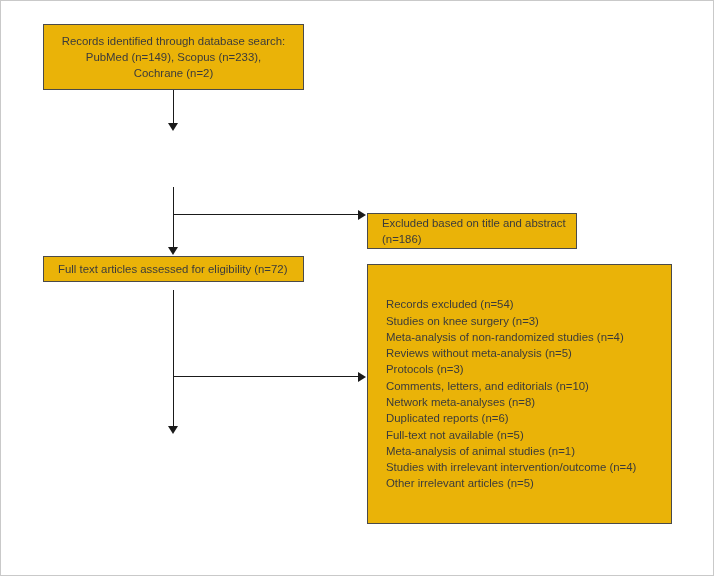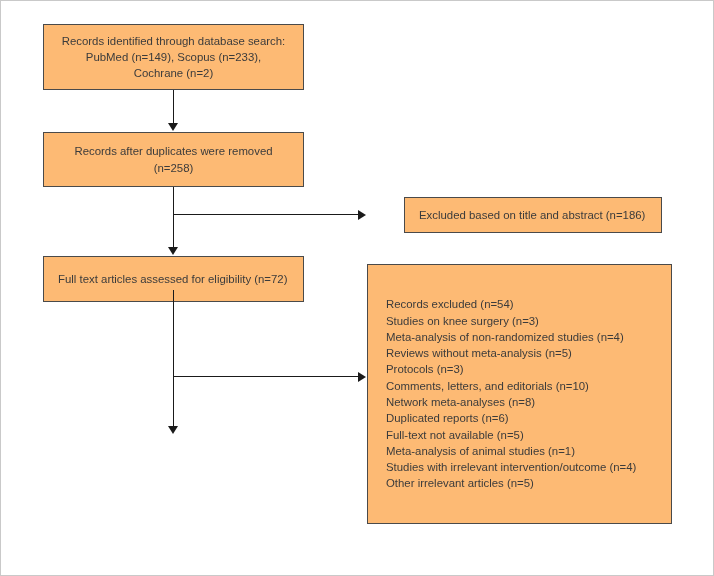--- a/index.html
+++ b/index.html
@@ -15,21 +15,21 @@
     border: 1px solid #c9c9c9;
     box-sizing: border-box;
     overflow: hidden;
     font-family: "Liberation Sans", "DejaVu Sans", sans-serif;
     color: #3b3b3b;
   }
   .node {
     position: absolute;
     box-sizing: border-box;
     border: 1.4px solid #4a4a4a;
-    background: #fdba74;
+    background: #eab308;
     font-size: 11.4px;
     line-height: 16.3px;
     color: #3b3b3b;
     display: flex;
     flex-direction: column;
     justify-content: center;
     white-space: pre-line;
   }
   .node.center {
     align-items: center;
@@ -41,23 +41,23 @@
   }
   .node .txt {
     display: block;
     width: 100%;
   }
   .node.left .txt { padding-left: 18px; }
 
   
   #n-identified { left: 42px;  top: 23px;  width: 261px; height: 66px; }
   #n-dupes     { left: 42px;  top: 131px; width: 261px; height: 55px; }
-  #n-fulltext  { left: 42px;  top: 255px; width: 261px; height: 46px; }
+  #n-fulltext  { left: 42px;  top: 255px; width: 261px; height: 26px; }
   #n-included  { left: 42px;  top: 434px; width: 261px; height: 118px; }
-  #n-excl-ta   { left: 366px; top: 196px; width: 258px; height: 36px; margin-left: 37px; }
+  #n-excl-ta   { left: 366px; top: 212px; width: 210px; height: 36px; }
   #n-excl-list { left: 366px; top: 263px; width: 305px; height: 260px; }
 
   #n-fulltext .txt { padding-left: 14px; text-align: left; }
   #n-excl-ta  .txt { padding-left: 14px; text-align: left; }
 
   .excl-line { display: block; }
 
   
   .line-v {
     position: absolute;
@@ -103,24 +103,20 @@
 
   <div class="node center" id="n-identified">
     <span class="txt">Records identified through database search:
 PubMed (n=149), Scopus (n=233),
 Cochrane (n=2)</span>
   </div>
 
   <div class="line-v" id="c1-v"></div>
   <div class="arrow-down" id="c1-arrow"></div>
 
-  <div class="node center" id="n-dupes">
-    <span class="txt">Records after duplicates were removed
-(n=258)</span>
-  </div>
 
   <div class="line-v" id="c2-v"></div>
   <div class="arrow-down" id="c2-arrow"></div>
   <div class="line-h" id="c-br1-h"></div>
   <div class="arrow-right" id="c-br1-arrow"></div>
 
   <div class="node left" id="n-excl-ta">
     <span class="txt">Excluded based on title and abstract (n=186)</span>
   </div>
 

